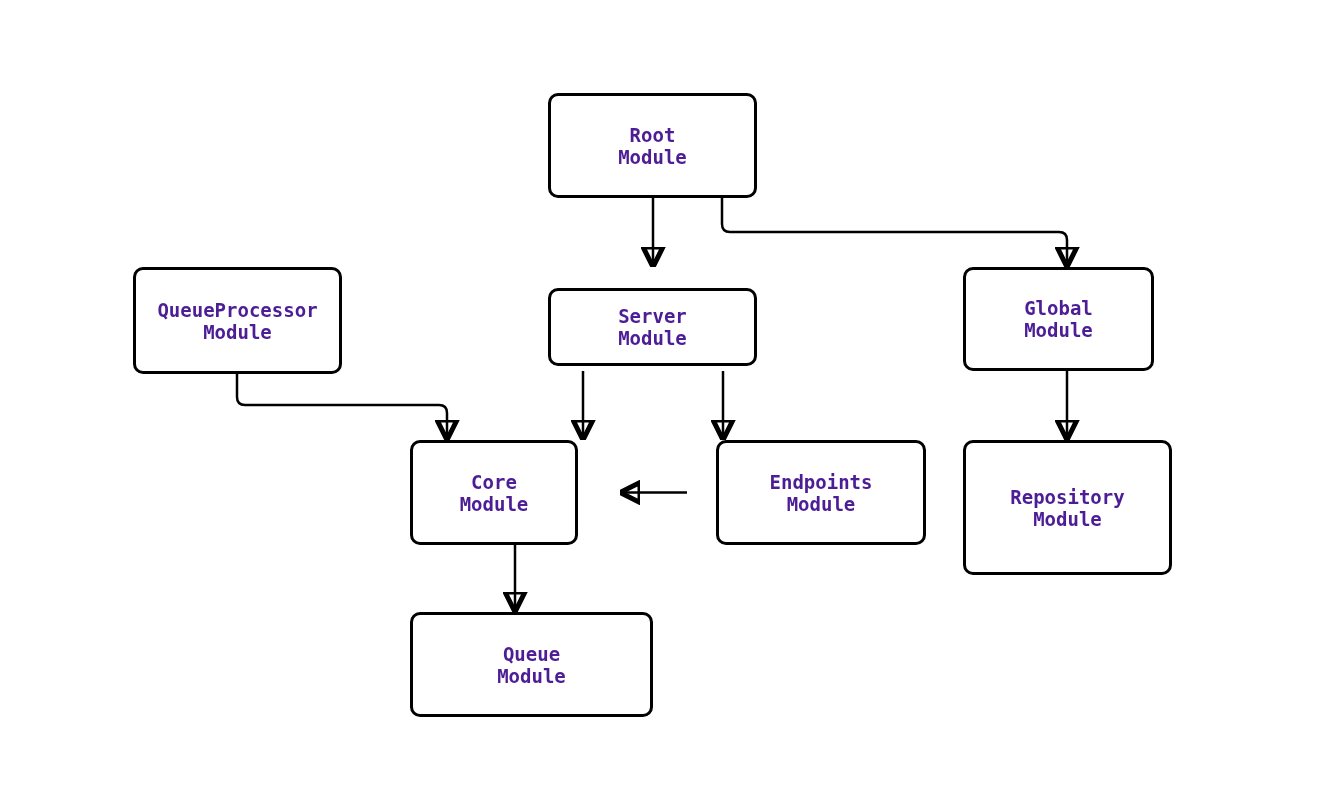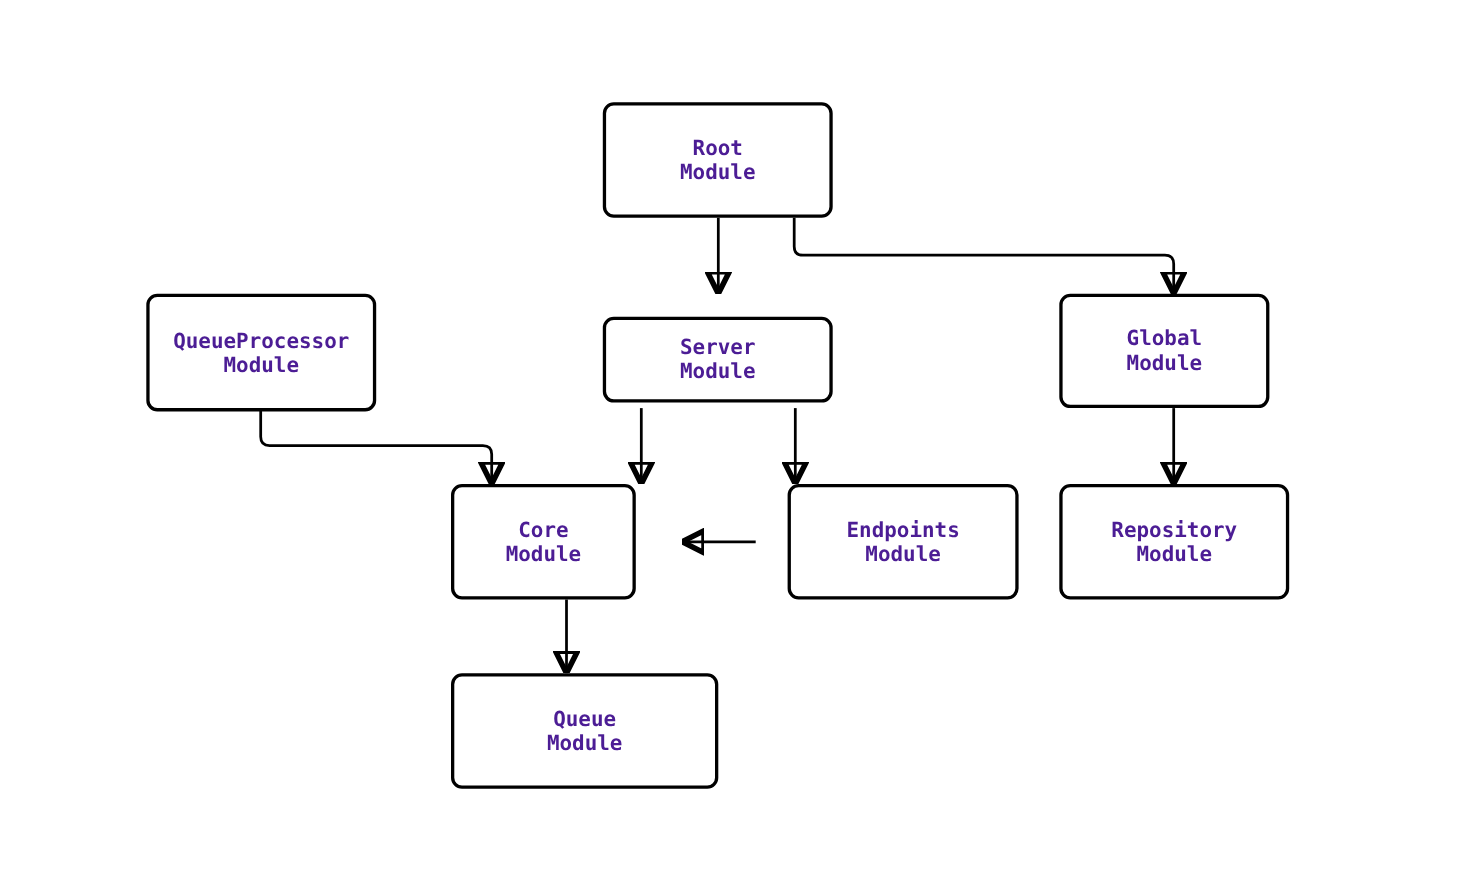--- a/index.html
+++ b/index.html
@@ -43,21 +43,21 @@
     color: #4c1d95;
     white-space: pre-line;
   }
   
   #n-root          { left: 548px; top:  93px; width: 209px; height: 105px; }
   #n-queueproc     { left: 133px; top: 267px; width: 209px; height: 107px; }
   #n-server        { left: 548px; top: 267px; width: 209px; height: 78px; margin-top: 21px; }
   #n-global        { left: 963px; top: 267px; width: 191px; height: 104px; }
   #n-core          { left: 410px; top: 440px; width: 168px; height: 105px; }
   #n-endpoints     { left: 716px; top: 440px; width: 210px; height: 105px; }
-  #n-repository    { left: 963px; top: 440px; width: 209px; height: 105px; text-align: center; }
+  #n-repository    { left: 963px; top: 440px; width: 209px; height: 135px; text-align: center; }
   #n-queue         { left: 410px; top: 612px; width: 243px; height: 105px; }
 </style>
 </head>
 <body>
 
 <div class="canvas">
 
   <svg class="edge-layer" viewBox="0 0 1337 809" xmlns="http://www.w3.org/2000/svg">
     <defs>
       <marker id="arrow" viewBox="0 0 10 10" refX="10" refY="5" markerWidth="8" markerHeight="10" orient="auto-start-reverse">

